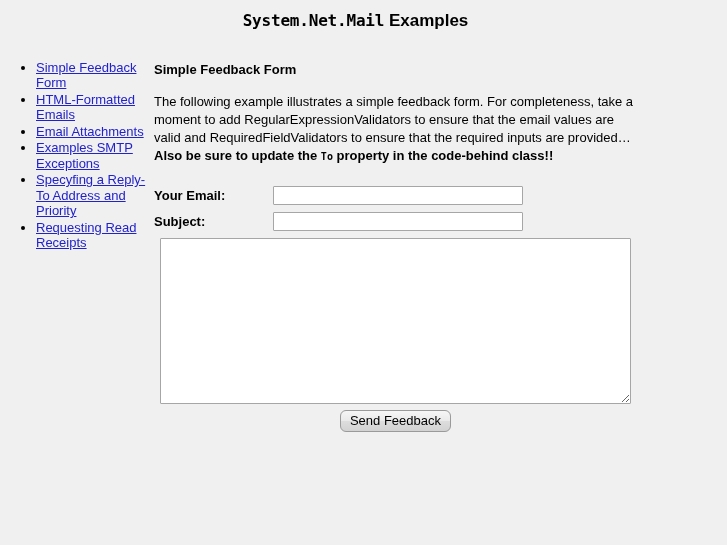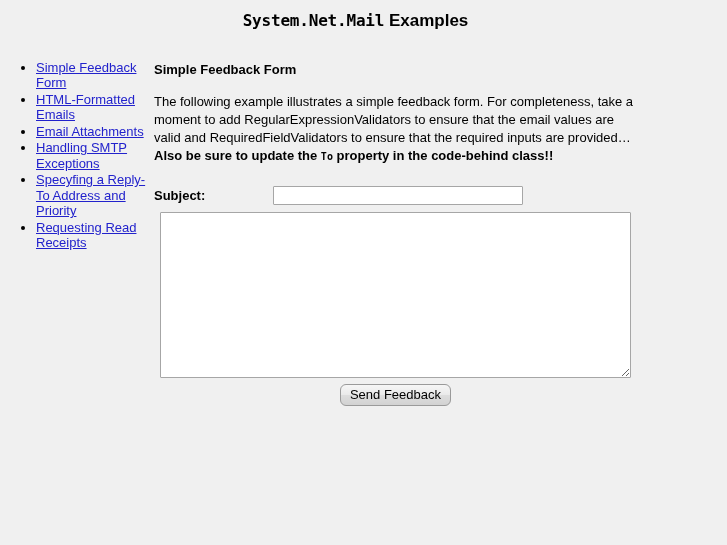--- a/index.html
+++ b/index.html
@@ -189,34 +189,38 @@
   </h1>
 
 
   <div class="layout">
 
     <nav class="sidebar">
       <ul class="nav-list">
         <li><a href="#">Simple Feedback Form</a></li>
         <li><a href="#">HTML-Formatted Emails</a></li>
         <li><a href="#">Email Attachments</a></li>
-        <li><a href="#">Handling SMTP Exceptions</a></li>
+        <li><a href="#">Examples SMTP Exceptions</a></li>
         <li><a href="#">Specyfing a Reply-To Address and Priority</a></li>
         <li><a href="#">Requesting Read Receipts</a></li>
       </ul>
     </nav>
 
     <main class="content">
 
       <div class="section-heading">Simple Feedback Form</div>
 
       <p class="intro-text"><span>The following example illustrates a simple feedback form. For completeness, take a moment to add RegularExpressionValidators to ensure that the email values are valid and RequiredFieldValidators to ensure that the required inputs are provided… </span><b><span>Also be sure to update the </span><span class="mono-sm">To</span><span> property in the code-behind class!!</span></b></p>
 
       <div class="form-area">
 
+        <div class="field-row">
+          <label class="field-label">Your Email:</label>
+          <input type="text" class="text-input" value="" style="">
+        </div>
 
         <div class="field-row">
           <label class="field-label">Subject:</label>
           <input type="text" class="text-input" value="" style="">
         </div>
 
 
         <textarea class="body-textarea" style=""></textarea>
 
         <div class="button-row">

